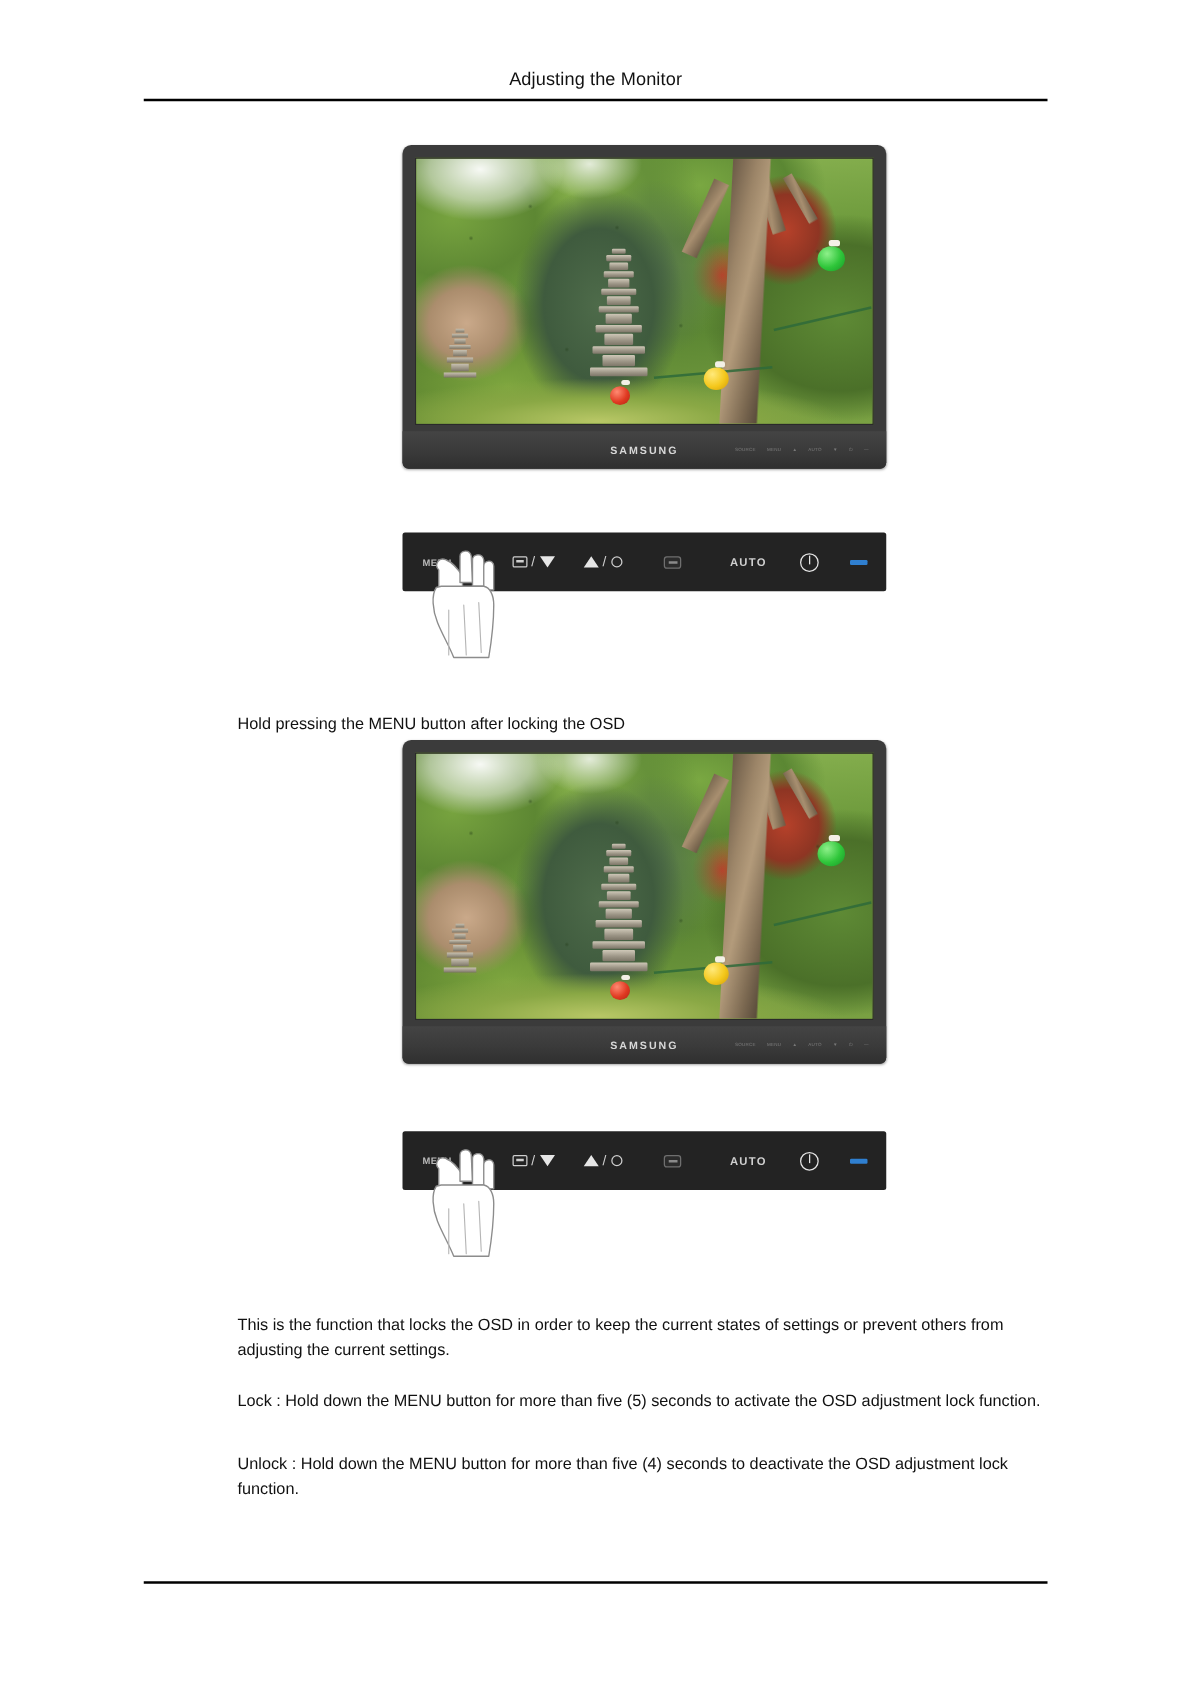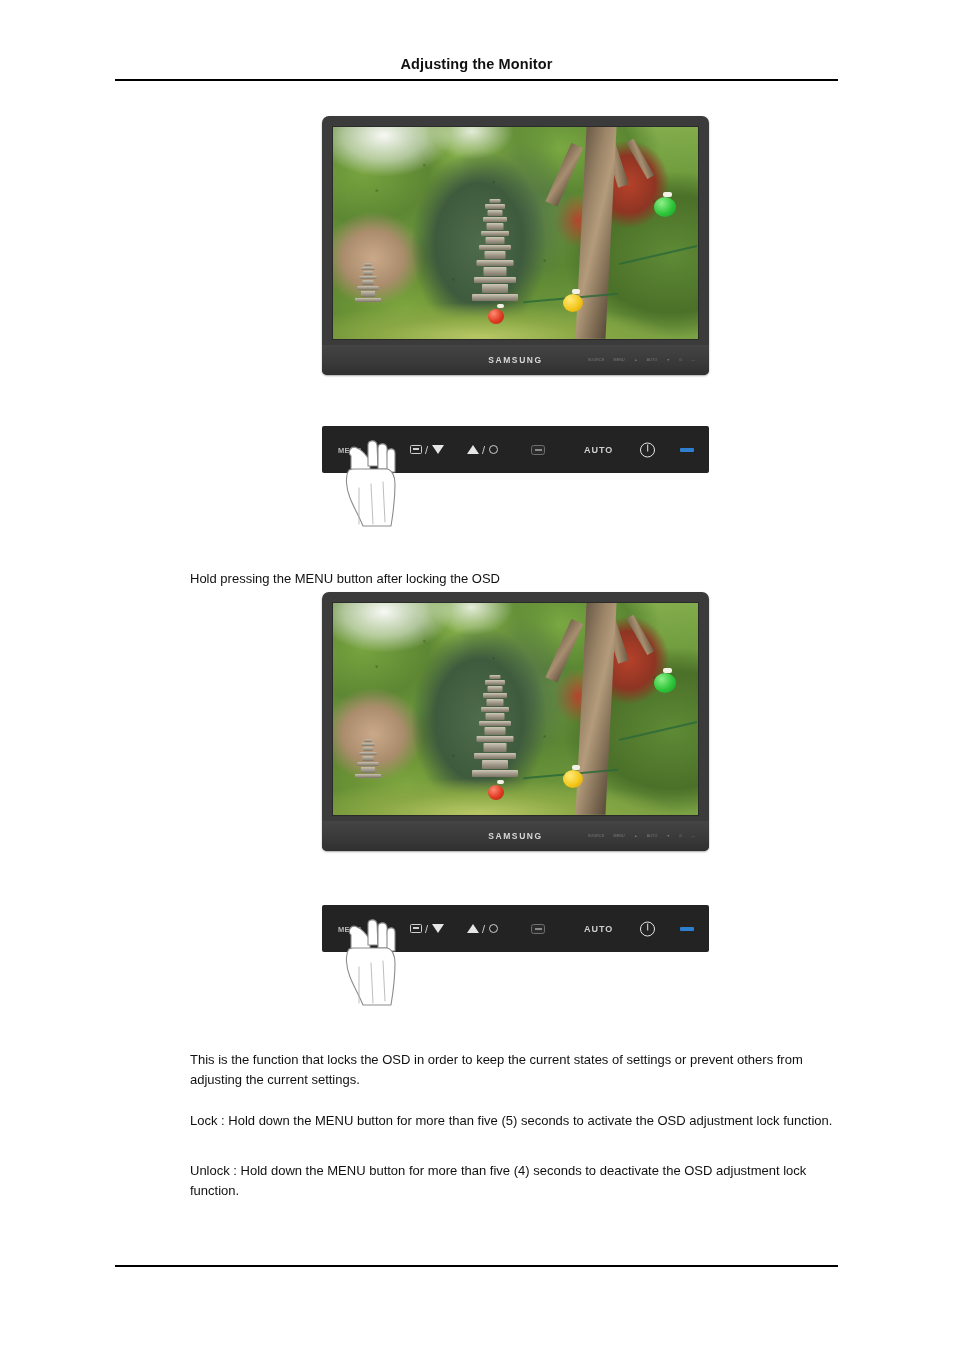--- a/index.html
+++ b/index.html
@@ -20,21 +20,21 @@
   
   .page-header {
     position: absolute;
     left: 115px;
     top: 55px;
     width: 723px;
     text-align: center;
   }
   .page-header .title {
     font-size: 14.5px;
-    font-weight: bold;
+    font-weight: normal;
     letter-spacing: 0.1px;
     color: #111;
     line-height: 18px;
   }
   .rule-top {
     position: absolute;
     left: 115px;
     top: 79px;
     width: 723px;
     height: 2px;

